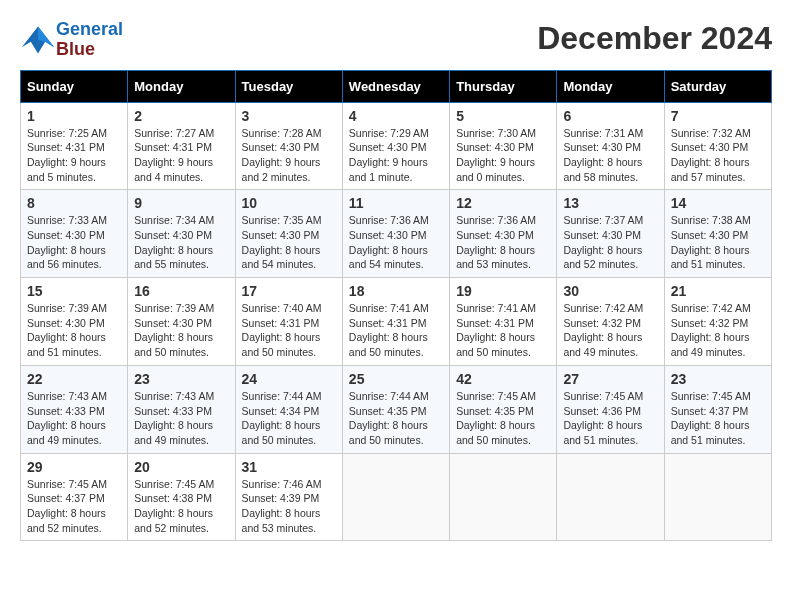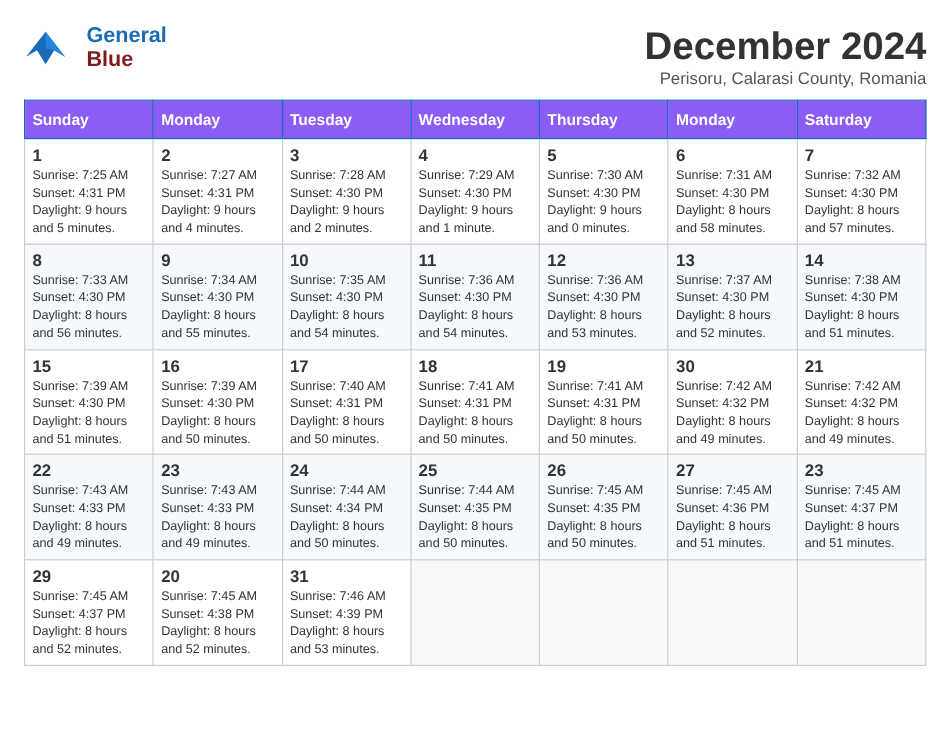--- a/index.html
+++ b/index.html
@@ -12,21 +12,21 @@
     }
     .header {
       display: flex;
       justify-content: space-between;
       align-items: flex-start;
       margin-bottom: 10px;
     }
     .logo {
       display: flex;
       align-items: center;
-      gap: 16px;
+      gap: 0;
     }
     .logo-text {
       font-size: 18px;
       font-weight: bold;
       color: #333;
       line-height: 1.1;
     }
     .logo-text span {
       color: #1a6bb5;
     }
@@ -46,21 +46,21 @@
     .subtitle {
       font-size: 14px;
       color: #555;
     }
     .calendar {
       width: 100%;
       border-collapse: collapse;
       font-size: 11px;
     }
     .calendar th {
-      background: #8b5cf6;
+      background: #000000;
       color: #fff;
       padding: 8px 6px;
       text-align: left;
       font-size: 13px;
       font-weight: bold;
       border: 1px solid #1a6bb5;
     }
     .calendar td {
       border: 1px solid #ccc;
       vertical-align: top;
@@ -97,21 +97,20 @@
       <polygon points="20,5 38,28 28,22 20,35 12,22 2,28" fill="#1a6bb5"></polygon>
       <polygon points="20,5 38,28 28,22 20,20" fill="#2288dd"></polygon>
     </svg>
     <div class="logo-text">
       <span>General</span><br>
       <span style="color:#7f1d1d;">Blue</span>
     </div>
   </div>
   <div class="title-section">
     <div class="month-title">December 2024</div>
-    <div class="subtitle">Perisoru, Calarasi County, Romania</div>
   </div>
 </div>
 
 <table class="calendar">
   <thead>
     <tr>
       <th>Sunday</th>
       <th>Monday</th>
       <th>Tuesday</th>
       <th>Wednesday</th>
@@ -222,21 +221,21 @@
         </td>
         <td>
           <span class="day-number">24</span>
           <div class="day-info">Sunrise: 7:44 AM<br>Sunset: 4:34 PM<br>Daylight: 8 hours and 50 minutes.</div>
         </td>
         <td>
           <span class="day-number">25</span>
           <div class="day-info">Sunrise: 7:44 AM<br>Sunset: 4:35 PM<br>Daylight: 8 hours and 50 minutes.</div>
         </td>
         <td>
-          <span class="day-number">26</span>
+          <span class="day-number">42</span>
           <div class="day-info">Sunrise: 7:45 AM<br>Sunset: 4:35 PM<br>Daylight: 8 hours and 50 minutes.</div>
         </td>
         <td>
           <span class="day-number">27</span>
           <div class="day-info">Sunrise: 7:45 AM<br>Sunset: 4:36 PM<br>Daylight: 8 hours and 51 minutes.</div>
         </td>
         <td>
           <span class="day-number">23</span>
           <div class="day-info">Sunrise: 7:45 AM<br>Sunset: 4:37 PM<br>Daylight: 8 hours and 51 minutes.</div>
         </td>

